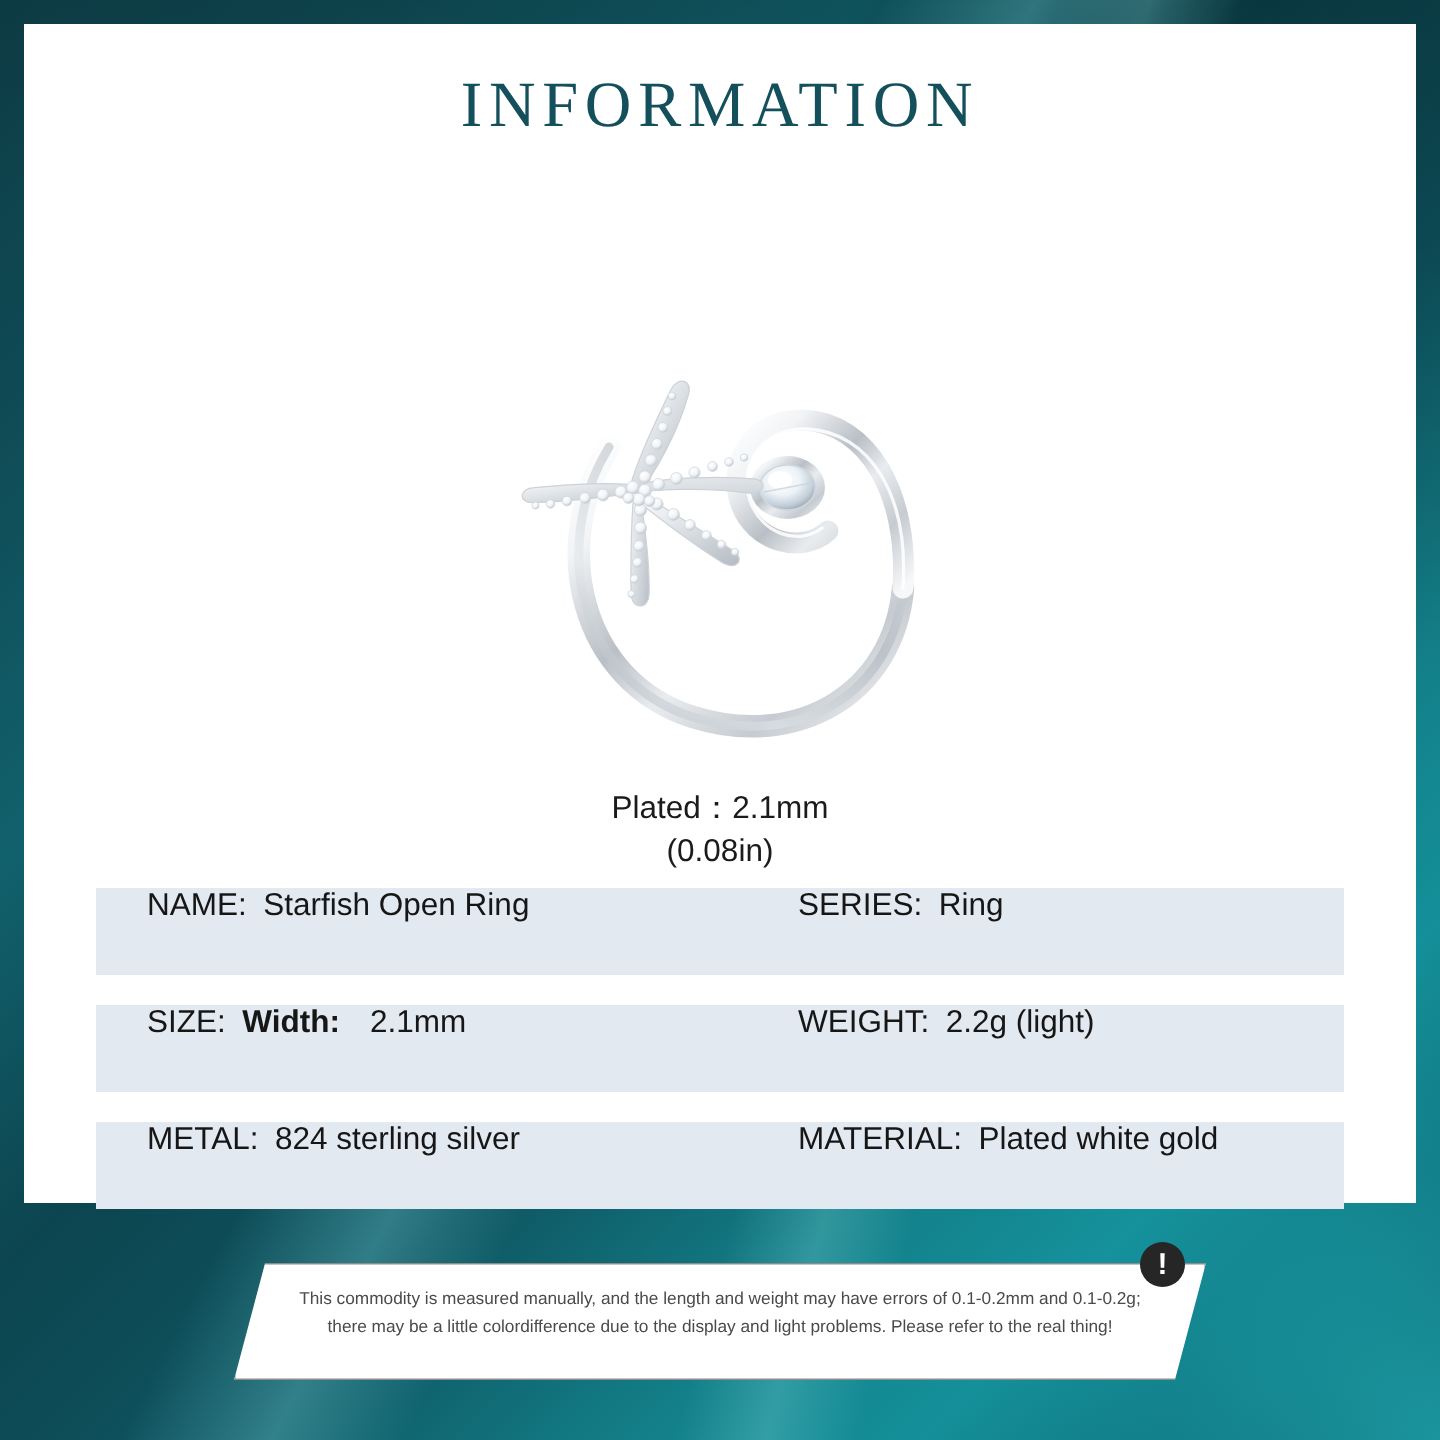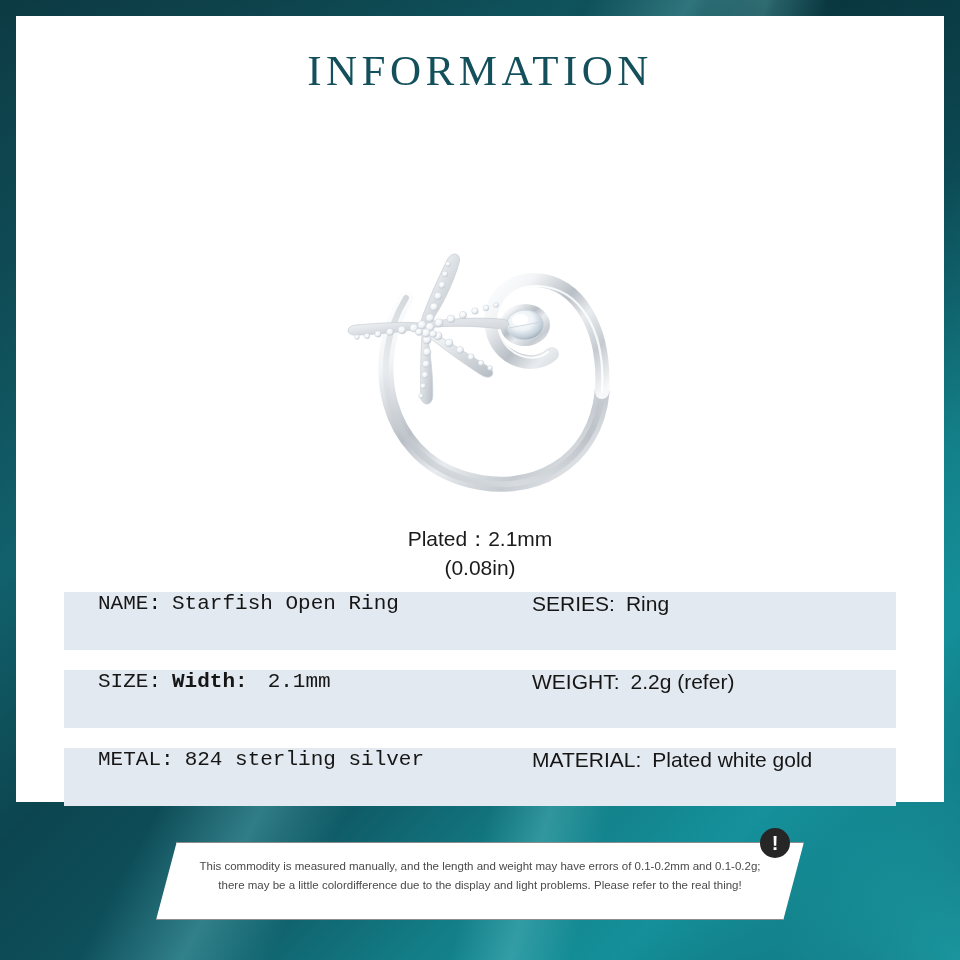--- a/index.html
+++ b/index.html
@@ -108,21 +108,21 @@
     height: 58px;
     margin-bottom: 20px;
     background: #e3e9f0;
   }
   .spec-cell {
     display: flex;
     align-items: baseline;
     height: 58px;
     padding-left: 34px;
   }
-  .spec-cell.left  { width: 452px; font-family: Liberation Mono, monospace; }
+  .spec-cell.left  { width: 452px; }
   .spec-cell.right { width: 380px; padding-left: 16px; }
   .spec-key {
     font-size: 21px;
     color: #161616;
     white-space: nowrap;
   }
   .spec-val {
     font-size: 21px;
     color: #161616;
     white-space: nowrap;
@@ -313,21 +313,21 @@
       </div>
 
       <div class="spec-row">
         <div class="spec-cell left">
           <span class="spec-key">SIZE:</span>
           <span class="spec-val" style="font-weight:bold;">Width:</span>
           <span class="spec-val" style="margin-left:20px;">2.1mm</span>
         </div>
         <div class="spec-cell right">
           <span class="spec-key">WEIGHT:</span>
-          <span class="spec-val">2.2g (refer)</span>
+          <span class="spec-val">2.2g (light)</span>
         </div>
       </div>
 
       <div class="spec-row">
         <div class="spec-cell left">
           <span class="spec-key">METAL:</span>
           <span class="spec-val">824 sterling silver</span>
         </div>
         <div class="spec-cell right">
           <span class="spec-key">MATERIAL:</span>

